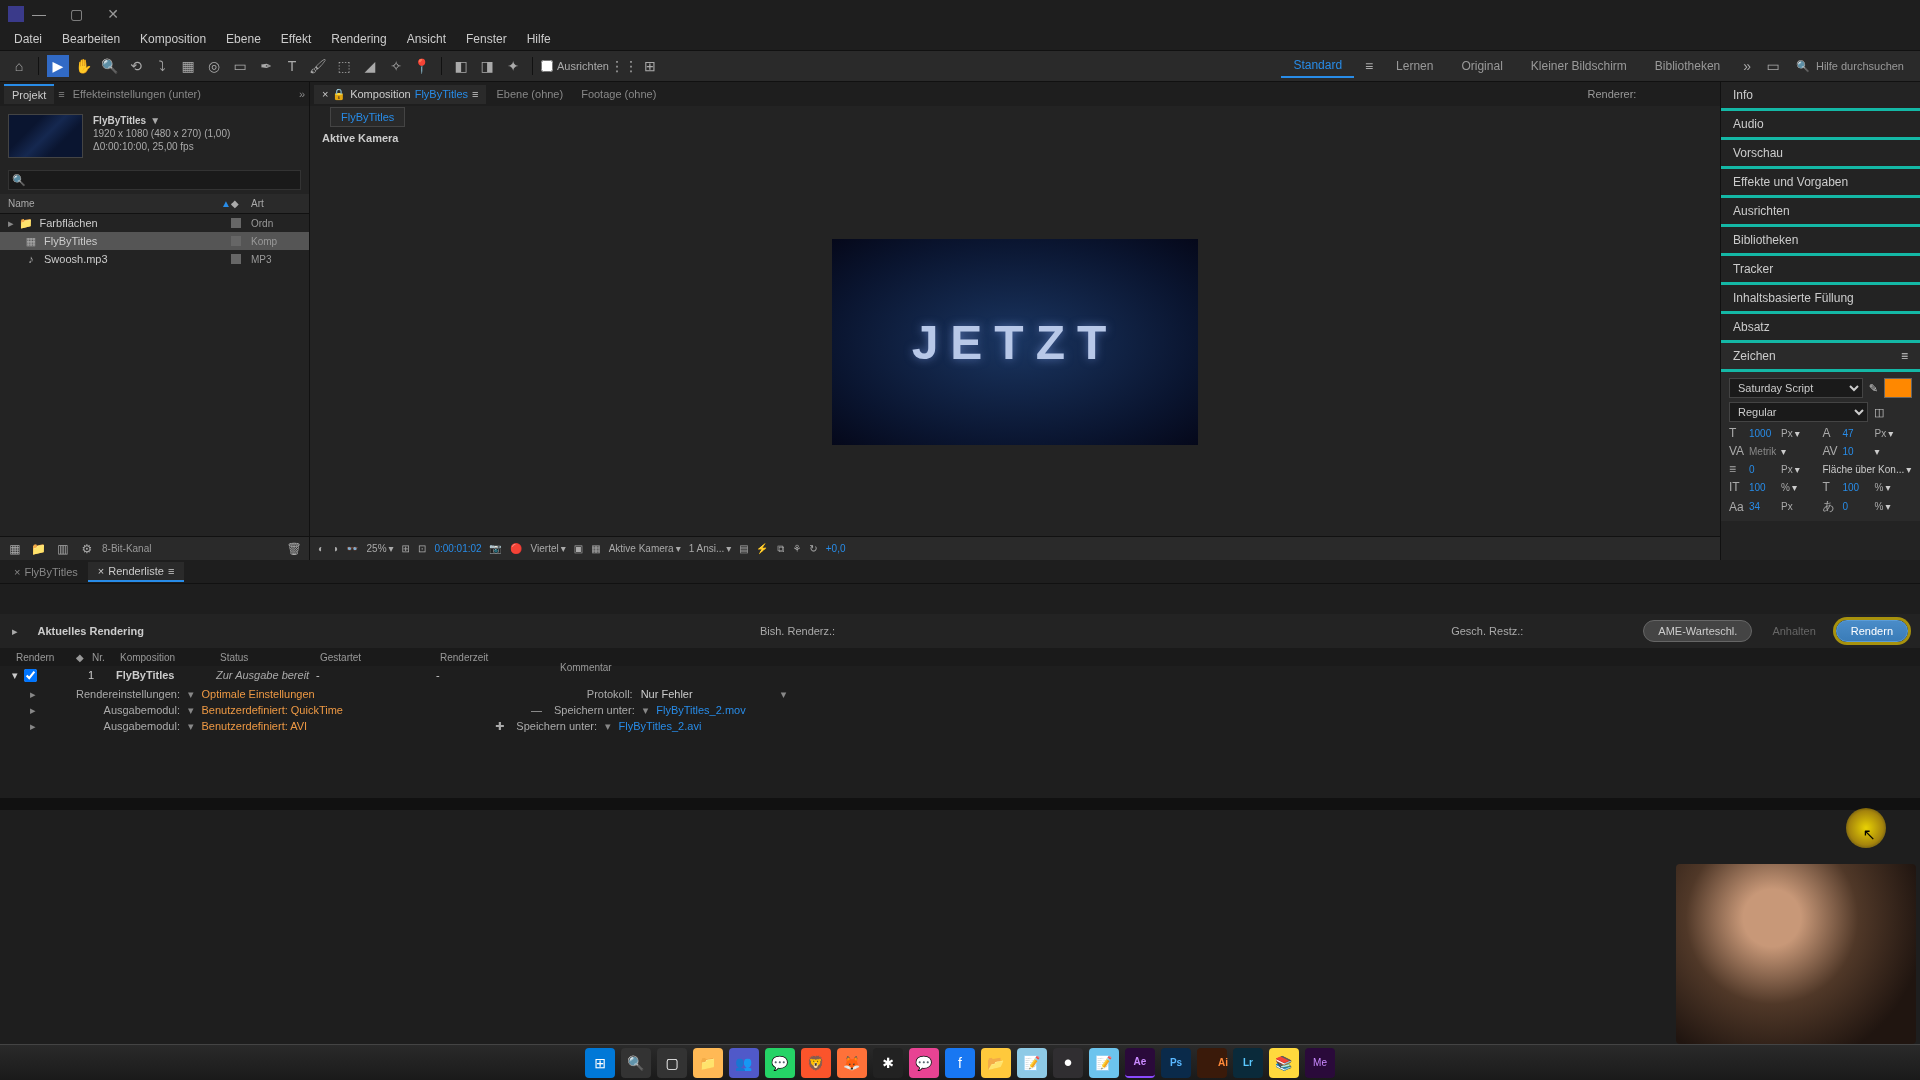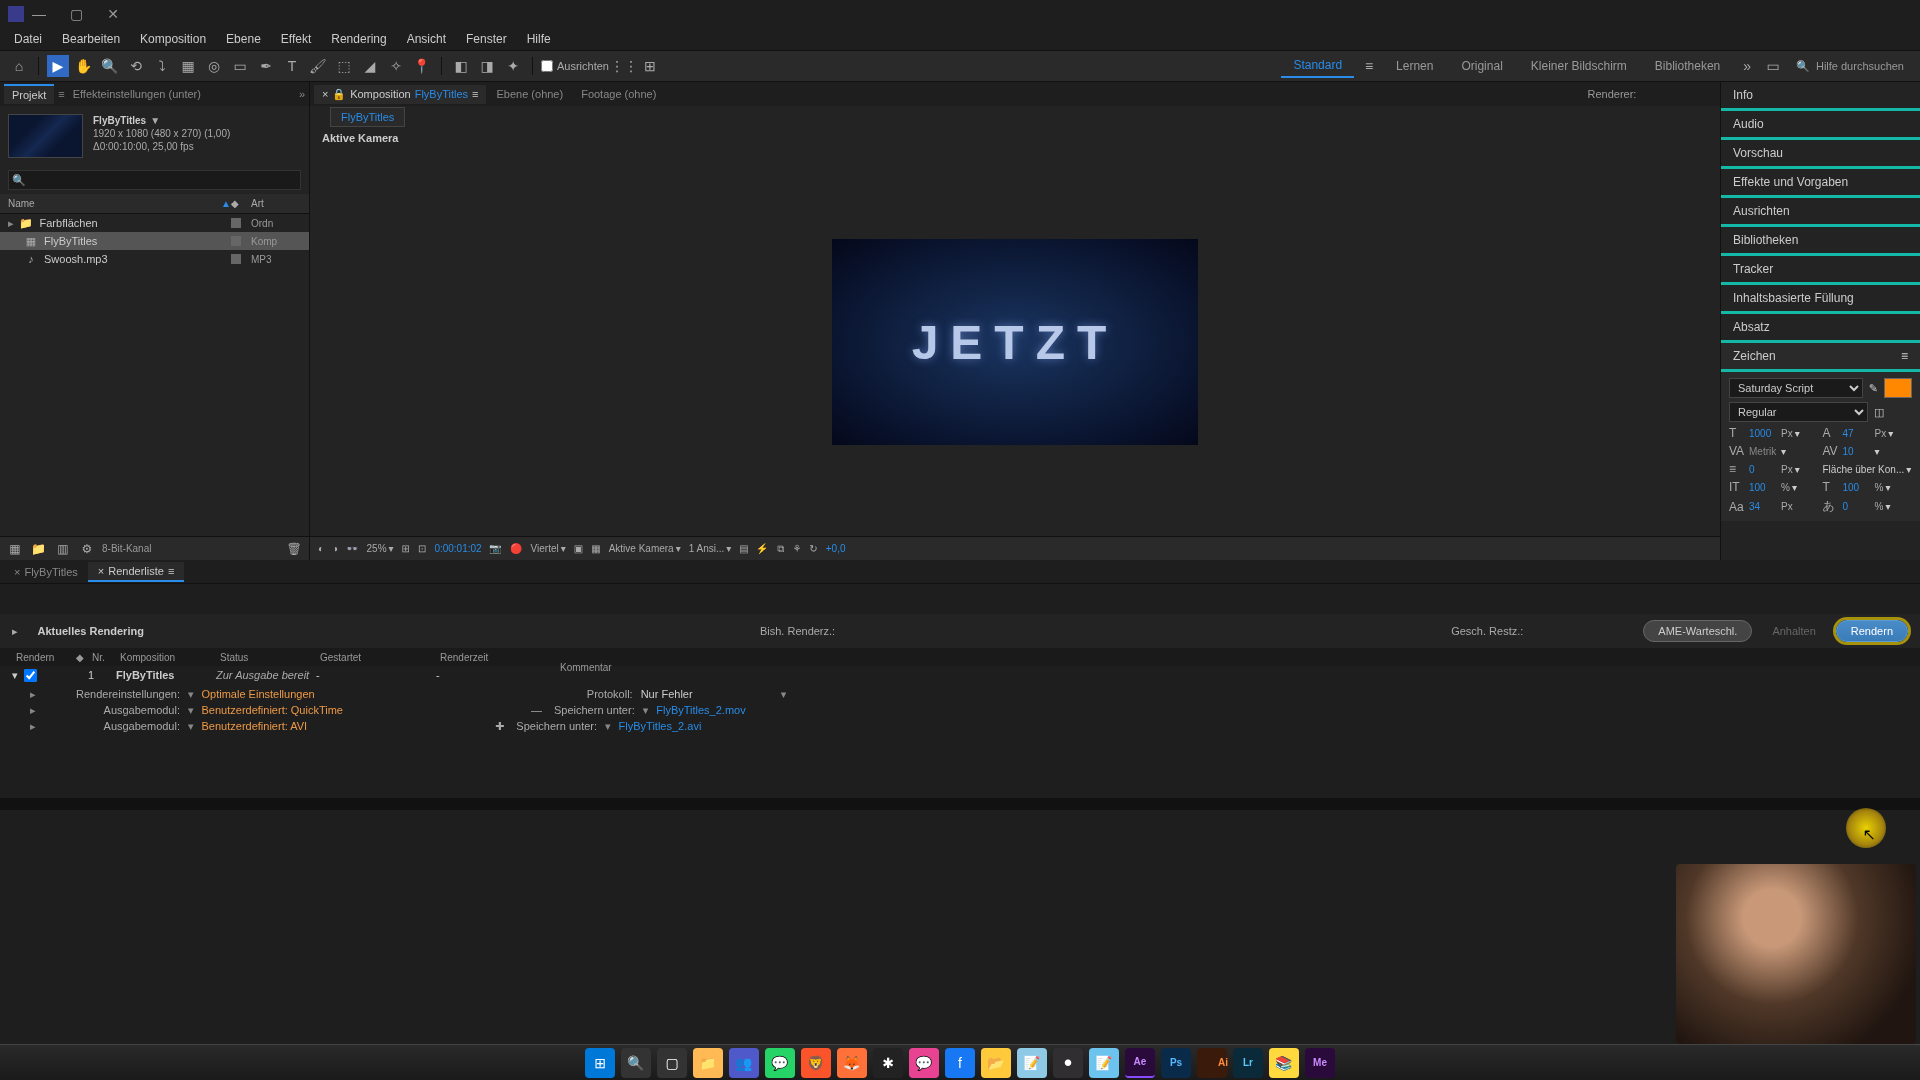--- a/index.html
+++ b/index.html
@@ -149,21 +149,21 @@
 
 
 .taskbar { position: absolute; bottom: 0; left: 0; right: 0; height: 36px; background: linear-gradient(#2a2a2a, #1a1a1a); display: flex; align-items: center; justify-content: center; gap: 6px; border-top: 1px solid #444; }
 .tb-icon { width: 30px; height: 30px; background: #333; border-radius: 4px; display: flex; align-items: center; justify-content: center; font-size: 14px; cursor: pointer; color: #fff; }
 .tb-win { background: #0078d7; }
 .tb-search { background: #333; }
 .tb-ae { background: #2a0a3a; color: #ca8aff; font-size: 10px; font-weight: bold; border-bottom: 2px solid #8a4aff; }
 .tb-ps { background: #0a2a4a; color: #5ab8ff; font-size: 10px; font-weight: bold; }
 .tb-ai { background: #3a1a0a; color: #ff8a3a; font-size: 10px; font-weight: bold; padding-left: 22px; }
 .tb-lr { background: #0a2a3a; color: #5ac8ff; font-size: 10px; font-weight: bold; }
-.tb-me { background: #2a0a3a; color: #ca8aff; font-size: 10px; font-weight: bold; text-align: right; }
+.tb-me { background: #2a0a3a; color: #ca8aff; font-size: 10px; font-weight: normal; text-align: right; }
 
 
 .status-bar { height: 12px; background: #111; }
 </style>
 </head>
 <body>
 
 <div class="titlebar">
   <div class="app-icon"></div>
   <div class="wc">

